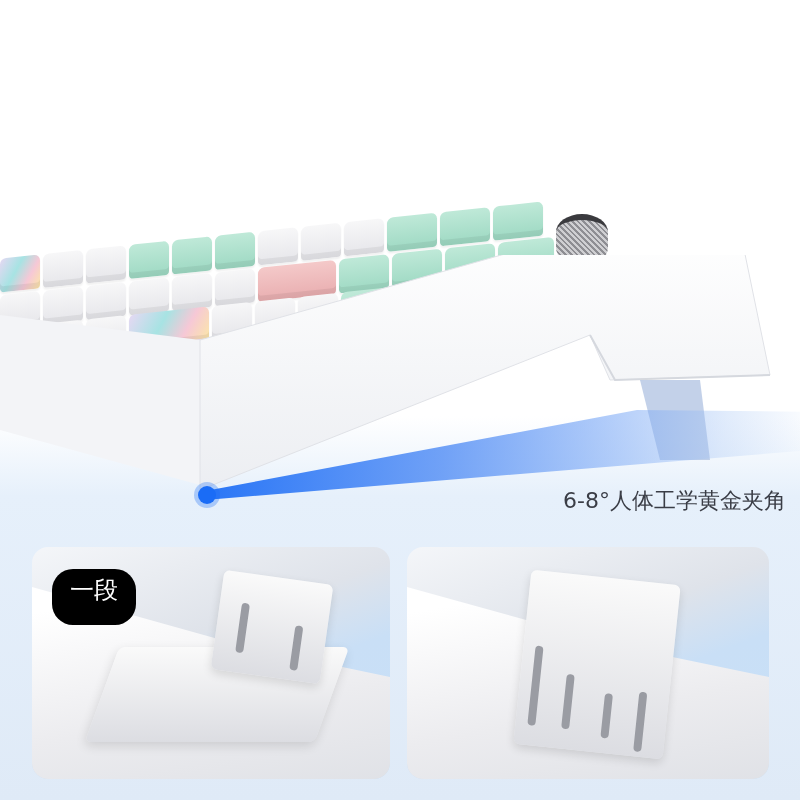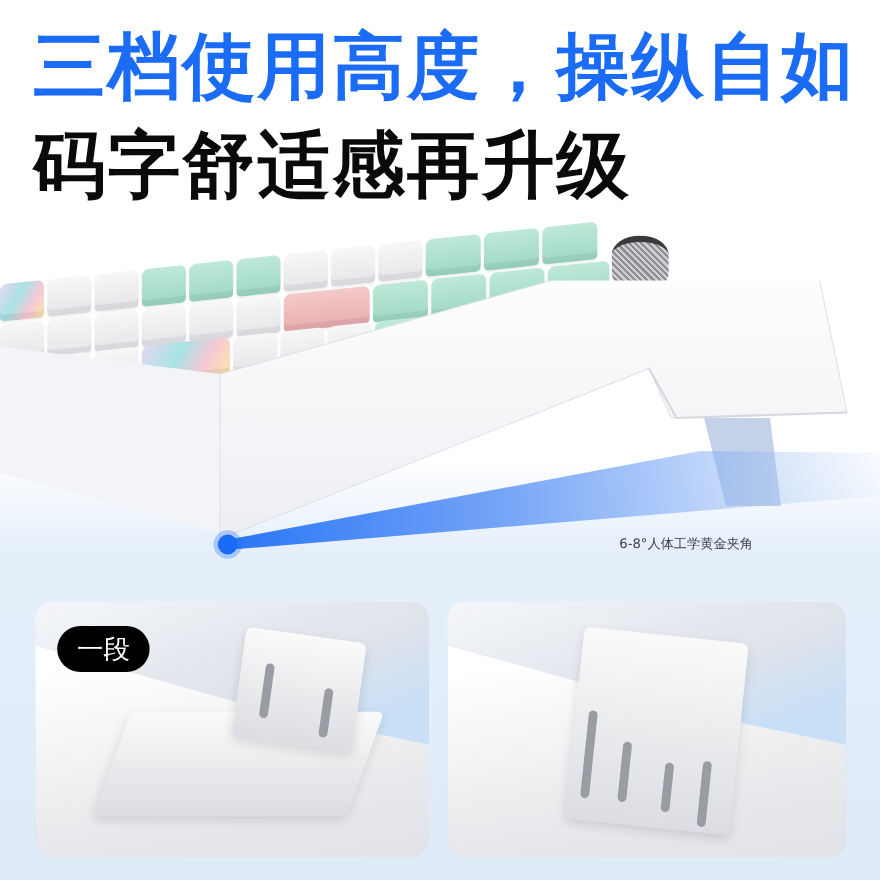--- a/index.html
+++ b/index.html
@@ -21,42 +21,40 @@
   .k-p{background:linear-gradient(180deg,#f4c9c9,#e9aeb0)}
   .k-a{background:linear-gradient(120deg,#e6d8f3,#a7e3e3 40%,#f6c8d6 70%,#fbe7a8)}
   .knob{position:absolute;left:556px;top:14px;width:52px;height:52px;border-radius:50% / 35%;
     background:repeating-linear-gradient(45deg,#cfcfd2 0 2px,#8e8e93 2px 4px);border-top:6px solid #3a3a3e}
   .knob-ring{position:absolute;left:560px;top:60px;width:46px;height:6px;border-radius:3px;background:#c0134f}
   .case{position:absolute;left:0;top:55px;width:780px;height:240px}
   .glow{position:absolute;left:205px;top:210px;width:600px;height:90px;
     background:linear-gradient(100deg,rgba(26,108,246,.95) 0%,rgba(80,140,245,.8) 40%,rgba(170,200,245,.35) 85%,rgba(220,235,250,0) 100%);
     clip-path:polygon(0 90%,72% 0,100% 2%,100% 45%,0 100%)}
   .pivot-dot{position:absolute;left:198px;top:486px;width:18px;height:18px;border-radius:50%;background:#1a6cf6;box-shadow:0 0 0 4px rgba(26,108,246,.3)}
-  .angle-label{position:absolute;left:563px;top:486px;font-size:12px;color:#3a3d46;white-space:nowrap}
+  .angle-label{position:absolute;left:563px;top:486px;font-size:22px;color:#3a3d46;white-space:nowrap}
 
   
   .card{position:absolute;top:547px;width:230px;height:232px;border-radius:16px;overflow:hidden;
     background:linear-gradient(160deg,#f4f6f9 0%,#dfe3ea 40%,#c9dff6 60%,#c7e0f8 100%)}
   .card-1{left:32px;width:358px}
   .card-2{left:407px;width:362px}
   .card .base{position:absolute;left:0;top:40px;width:100%;height:200px;background:linear-gradient(170deg,#ffffff 10%,#ececef 60%,#dfe1e6 100%);
     clip-path:polygon(0 0,60% 30%,100% 45%,100% 100%,0 100%)}
-  .badge{position:absolute;top:22px;height:42px;padding:0 18px;border-radius:21px;background:#000;color:#fff;font-size:24px;line-height:42px;white-space:nowrap}
+  .badge{position:absolute;top:22px;height:56px;padding:0 18px;border-radius:21px;background:#000;color:#fff;font-size:24px;line-height:42px;white-space:nowrap}
   .card-1 .badge{left:20px}
   .card-2 .badge{left:20px}
   .foot{position:absolute;background:linear-gradient(180deg,#fafafa,#dcdde2);border-radius:6px;box-shadow:0 4px 10px rgba(0,0,0,.12)}
   .slot{position:absolute;width:8px;border-radius:4px;background:#9a9ca3}
 </style>
 </head>
 <body>
 
 <div class="page">
 
-  <div class="headline headline-1">三档使用高度，操纵自如</div>
-  <div class="headline headline-2">码字舒适感再升级</div>
 
   <div class="hero">
     <div class="keys-area">
       <div class="keyrow" style="left:0;top:30px;transform:skewY(-6deg)">
         <div class="key k-a" style="width:40px"></div>
           <div class="key k-w" style="width:40px"></div>
           <div class="key k-w" style="width:40px"></div>
           <div class="key k-g" style="width:40px"></div>
           <div class="key k-g" style="width:40px"></div>
           <div class="key k-g" style="width:40px"></div>

